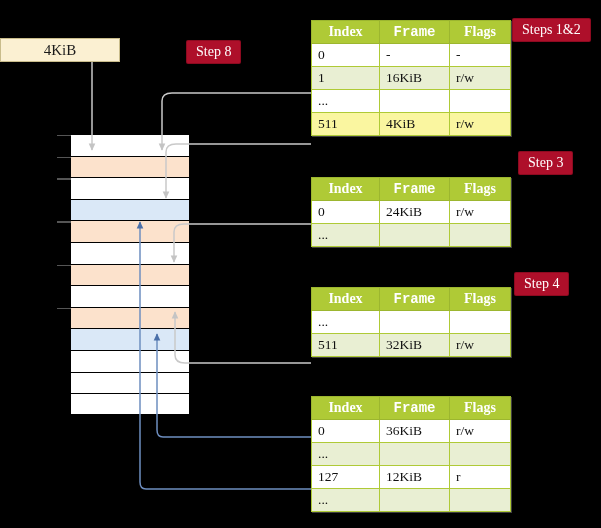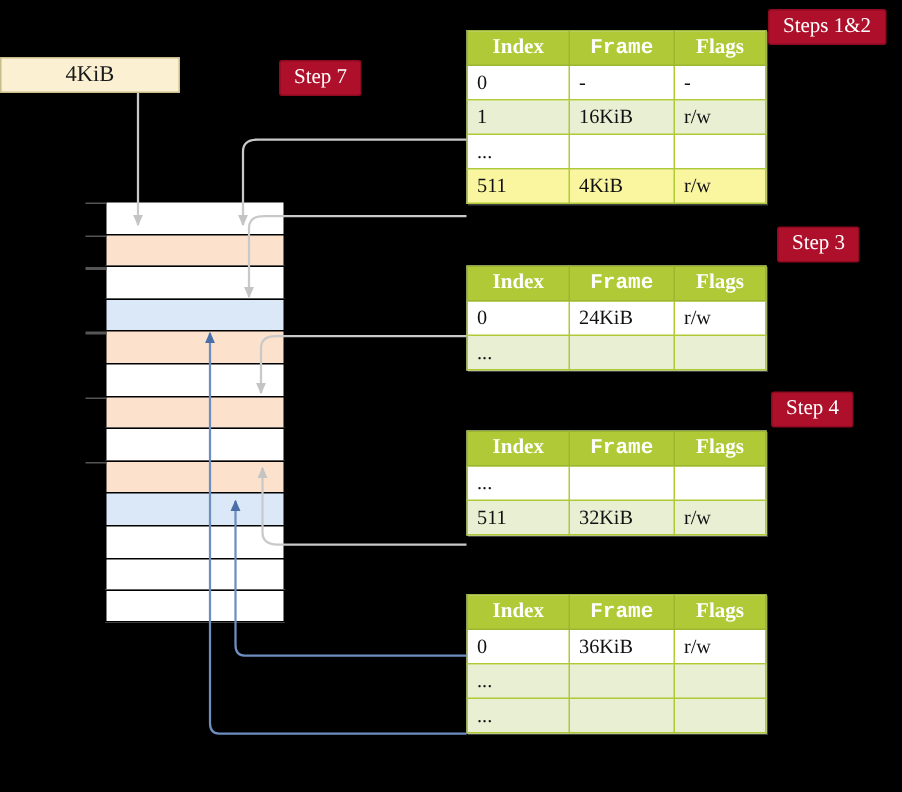--- a/index.html
+++ b/index.html
@@ -87,24 +87,24 @@
 
   svg.wires{position:absolute;left:0;top:0;width:601px;height:528px;pointer-events:none;}
 </style>
 </head>
 <body>
 
 <div class="canvas">
 
   <div class="srcbox" style="left:0px;top:38px;width:120px;height:24px;">4KiB</div>
 
-  <div class="badge" style="left:187px;top:41px;">Step 7</div>
-  <div class="badge" style="left:513px;top:7px;font-family:Liberation Serif, serif;">Steps 1&amp;2</div>
+  <div class="badge" style="left:187px;top:41px;">Step 8</div>
+  <div class="badge" style="left:513px;top:19px;font-family:Liberation Serif, serif;">Steps 1&amp;2</div>
   <div class="badge" style="left:519px;top:152px;">Step 3</div>
-  <div class="badge" style="left:515px;top:262px;">Step 4</div>
+  <div class="badge" style="left:515px;top:273px;">Step 4</div>
 
   <div class="memcol" id="memcol">
       <div class="memrow" style="top: 0px;">
         <span class="tick" style="top: 0px;"></span>
       </div>
       <div class="memrow peach" style="top: 21.6px;">
         <span class="tick" style="top: 0px;"></span>
       </div>
       <div class="memrow" style="top: 43.2px;">
         <span class="tick" style="top: 0px;"></span>
@@ -211,20 +211,25 @@
       <tbody>
         <tr>
           <td class="c-index">0</td>
           <td class="c-frame">36KiB</td>
           <td class="c-flags">r/w</td>
         </tr>
         <tr class="alt">
           <td class="c-index">...</td>
           <td class="c-frame"></td>
           <td class="c-flags"></td>
+        </tr>
+        <tr>
+          <td class="c-index">127</td>
+          <td class="c-frame">12KiB</td>
+          <td class="c-flags">r</td>
         </tr>
         <tr class="alt">
           <td class="c-index">...</td>
           <td class="c-frame"></td>
           <td class="c-flags"></td>
         </tr>
       </tbody>
     </table>
 
   <svg class="wires" viewBox="0 0 601 528">

